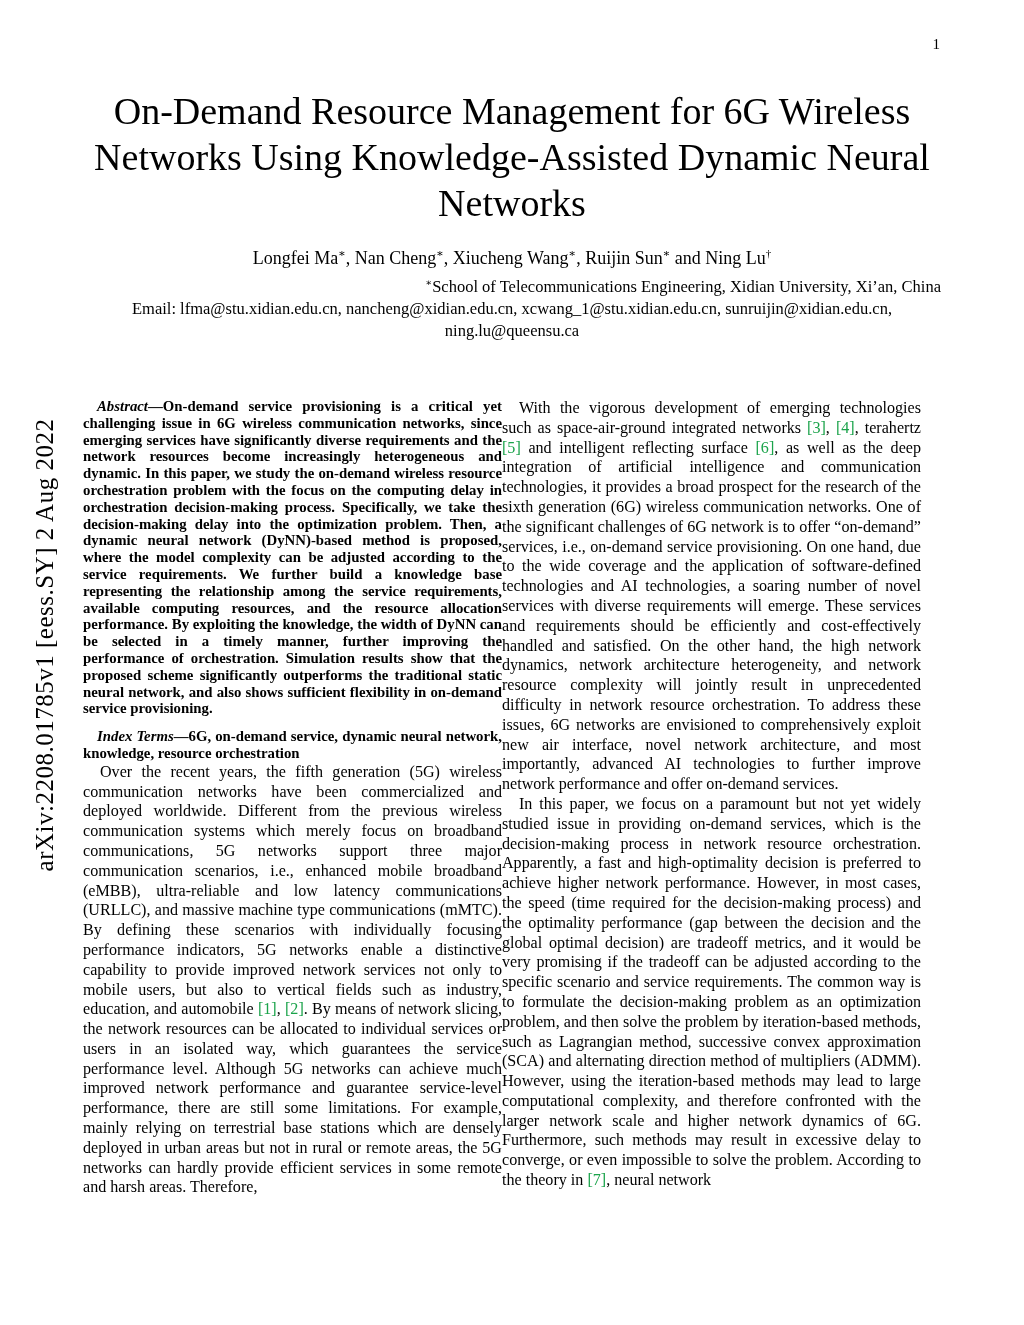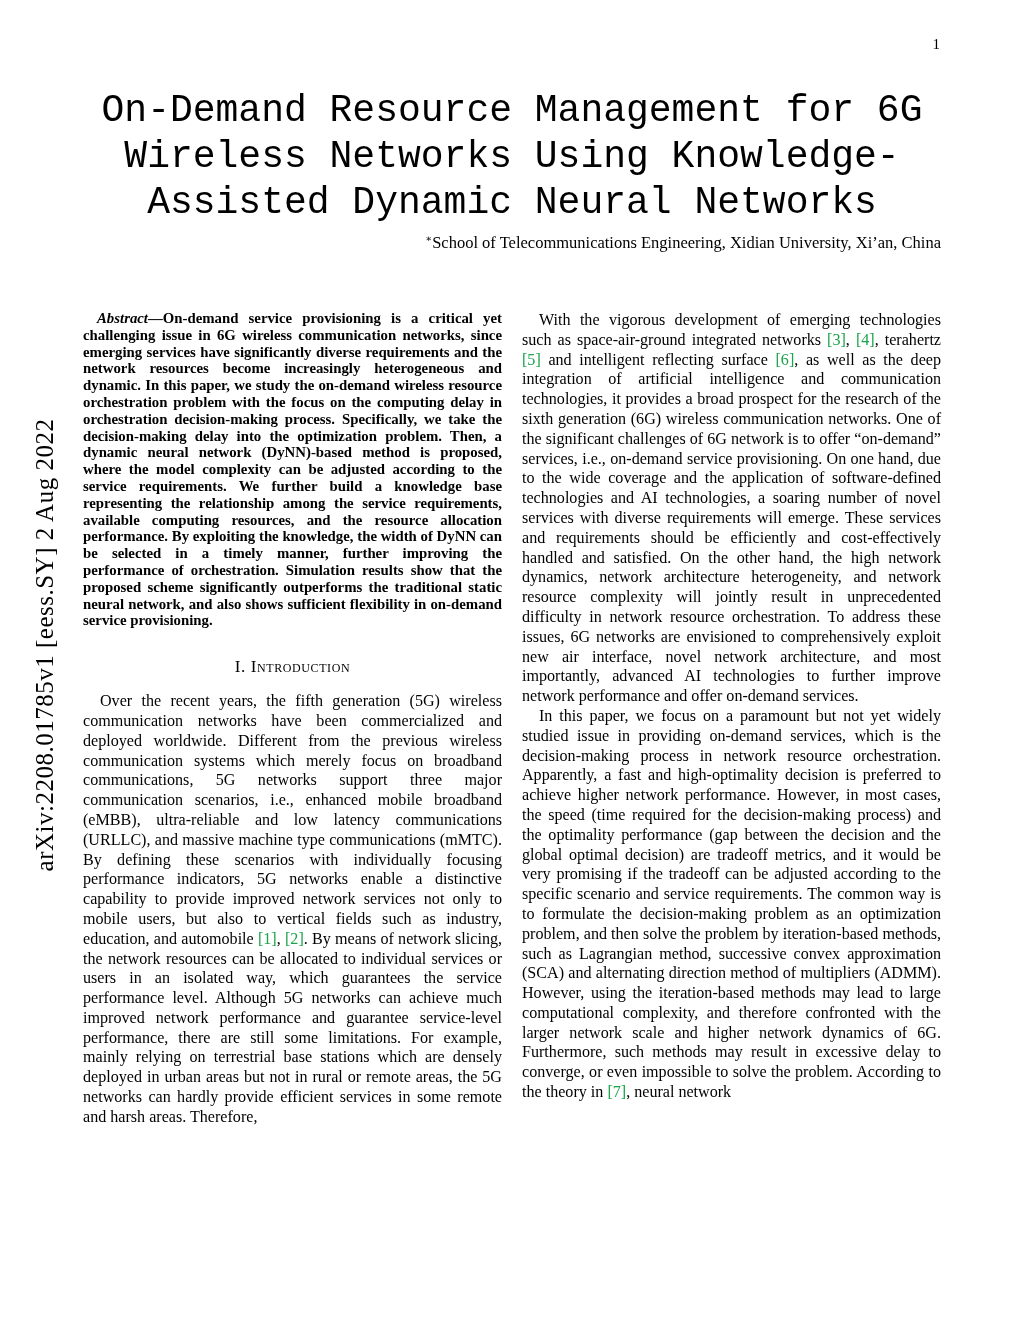--- a/index.html
+++ b/index.html
@@ -37,42 +37,40 @@
     left: 83px;
     top: 88px;
     width: 858px;
   }
   .title {
     margin: 0;
     text-align: center;
     font-size: 38px;
     line-height: 46px;
     font-weight: 400;
-    font-family: Liberation Mono, monospace;
   }
   .authors {
     text-align: center;
     font-size: 18px;
     line-height: 24px;
     margin-top: 20px;
   }
   .affil {
     text-align: right;
     font-size: 16.5px;
     line-height: 22px;
   }
   .affil-first { margin-top: 6px; }
   .email-line {
     text-align: center;
     font-size: 16.5px;
     line-height: 22px;
   }
   .columns {
     display: flex;
-    gap: 20px;
     margin-top: 56px;
   }
   .col {
     width: 419px;
     text-align: justify;
   }
   .abstract, .index-terms {
     margin: 0;
     font-weight: 700;
     font-size: 14.8px;
@@ -112,30 +110,32 @@
 <div class="page">
 
   <div class="page-number">1</div>
 
   <div class="arxiv-strip">arXiv:2208.01785v1  [eess.SY]  2 Aug 2022</div>
 
   <div class="content">
 
     <h1 class="title">On-Demand Resource Management for 6G Wireless Networks Using Knowledge-Assisted Dynamic Neural Networks</h1>
 
+    <div class="authors">Longfei Ma<sup>∗</sup>, Nan Cheng<sup>∗</sup>, Xiucheng Wang<sup>∗</sup>, Ruijin Sun<sup>∗</sup> and Ning Lu<sup>†</sup></div>
 
     <div class="affil affil-first"><sup>∗</sup>School of Telecommunications Engineering, Xidian University, Xi’an, China</div>
+    <div class="email-line">Email: lfma@stu.xidian.edu.cn, nancheng@xidian.edu.cn, xcwang_1@stu.xidian.edu.cn, sunruijin@xidian.edu.cn, ning.lu@queensu.ca</div>
 
     <div class="columns">
 
       <div class="col">
         <p class="abstract"><span class="lead-italic">Abstract</span><span>—On-demand service provisioning is a critical yet challenging issue in 6G wireless communication networks, since emerging services have significantly diverse requirements and the network resources become increasingly heterogeneous and dynamic. In this paper, we study the on-demand wireless resource orchestration problem with the focus on the computing delay in orchestration decision-making process. Specifically, we take the decision-making delay into the optimization problem. Then, a dynamic neural network (DyNN)-based method is proposed, where the model complexity can be adjusted according to the service requirements. We further build a knowledge base representing the relationship among the service requirements, available computing resources, and the resource allocation performance. By exploiting the knowledge, the width of DyNN can be selected in a timely manner, further improving the performance of orchestration. Simulation results show that the proposed scheme significantly outperforms the traditional static neural network, and also shows sufficient flexibility in on-demand service provisioning.</span></p>
 
+        <p class="index-terms"><span class="lead-italic">Index Terms</span><span>—6G, on-demand service, dynamic neural network, knowledge, resource orchestration</span></p>
 
-        <h2 class="section-heading">I. Introduction</h2>
 
         <p class="body-par">Over the recent years, the fifth generation (5G) wireless communication networks have been commercialized and deployed worldwide. Different from the previous wireless communication systems which merely focus on broadband communications, 5G networks support three major communication scenarios, i.e., enhanced mobile broadband (eMBB), ultra-reliable and low latency communications (URLLC), and massive machine type communications (mMTC). By defining these scenarios with individually focusing performance indicators, 5G networks enable a distinctive capability to provide improved network services not only to mobile users, but also to vertical fields such as industry, education, and automobile <span class="cite">[1]</span>, <span class="cite">[2]</span>. By means of network slicing, the network resources can be allocated to individual services or users in an isolated way, which guarantees the service performance level. Although 5G networks can achieve much improved network performance and guarantee service-level performance, there are still some limitations. For example, mainly relying on terrestrial base stations which are densely deployed in urban areas but not in rural or remote areas, the 5G networks can hardly provide efficient services in some remote and harsh areas. Therefore,</p>
       </div>
 
       <div class="col">
         <p class="body-par">With the vigorous development of emerging technologies such as space-air-ground integrated networks <span class="cite">[3]</span>, <span class="cite">[4]</span>, terahertz <span class="cite">[5]</span> and intelligent reflecting surface <span class="cite">[6]</span>, as well as the deep integration of artificial intelligence and communication technologies, it provides a broad prospect for the research of the sixth generation (6G) wireless communication networks. One of the significant challenges of 6G network is to offer “on-demand” services, i.e., on-demand service provisioning. On one hand, due to the wide coverage and the application of software-defined technologies and AI technologies, a soaring number of novel services with diverse requirements will emerge. These services and requirements should be efficiently and cost-effectively handled and satisfied. On the other hand, the high network dynamics, network architecture heterogeneity, and network resource complexity will jointly result in unprecedented difficulty in network resource orchestration. To address these issues, 6G networks are envisioned to comprehensively exploit new air interface, novel network architecture, and most importantly, advanced AI technologies to further improve network performance and offer on-demand services.</p>
         <p class="body-par">In this paper, we focus on a paramount but not yet widely studied issue in providing on-demand services, which is the decision-making process in network resource orchestration. Apparently, a fast and high-optimality decision is preferred to achieve higher network performance. However, in most cases, the speed (time required for the decision-making process) and the optimality performance (gap between the decision and the global optimal decision) are tradeoff metrics, and it would be very promising if the tradeoff can be adjusted according to the specific scenario and service requirements. The common way is to formulate the decision-making problem as an optimization problem, and then solve the problem by iteration-based methods, such as Lagrangian method, successive convex approximation (SCA) and alternating direction method of multipliers (ADMM). However, using the iteration-based methods may lead to large computational complexity, and therefore confronted with the larger network scale and higher network dynamics of 6G. Furthermore, such methods may result in excessive delay to converge, or even impossible to solve the problem. According to the theory in <span class="cite">[7]</span>, neural network</p>
       </div>
 
     </div>

